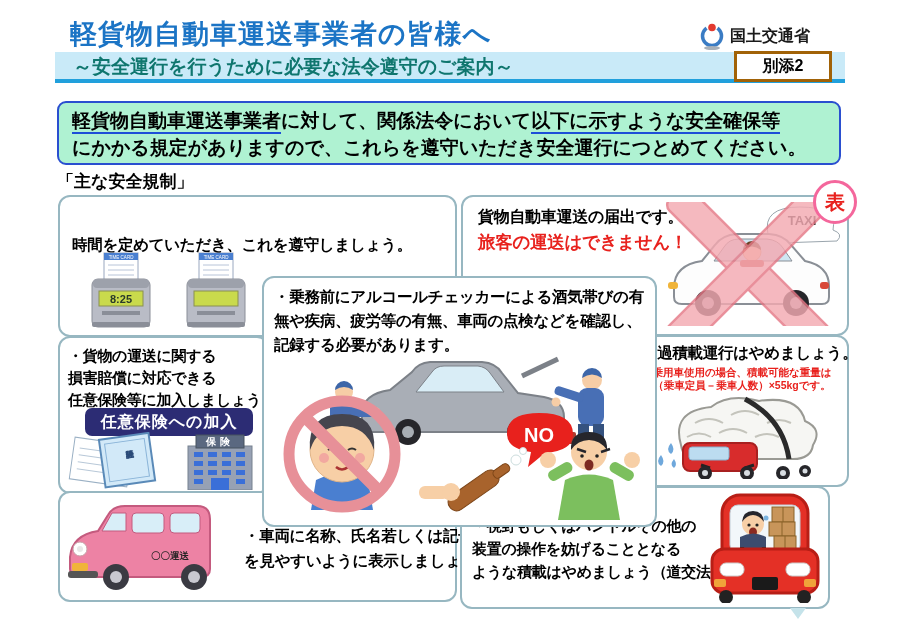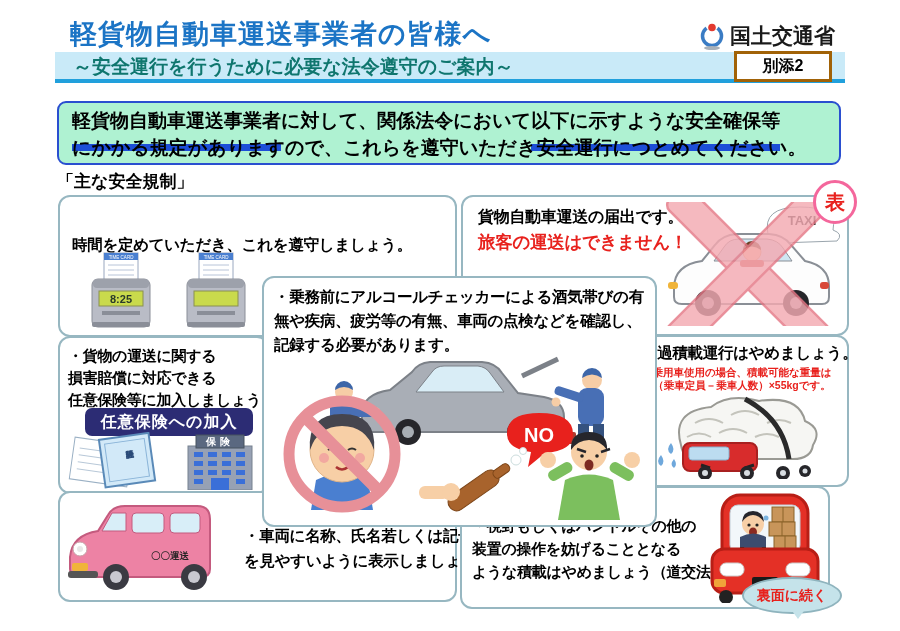--- a/index.html
+++ b/index.html
@@ -7,31 +7,31 @@
         font-family:"Liberation Sans","DejaVu Sans",sans-serif;}
 
   
   #title{position:absolute;left:70px;top:16px;font-size:27px;font-weight:bold;
          color:#1b74c5;letter-spacing:1px;white-space:nowrap;}
   #band{position:absolute;left:55px;top:52px;width:790px;height:27px;background:#c9eaf8;}
   #subtitle{position:absolute;left:18px;top:2px;font-size:19px;font-weight:bold;
             color:#0f766e;white-space:nowrap;}
   #rule{position:absolute;left:55px;top:79px;width:790px;height:4px;background:#21a0dc;}
   #agency{position:absolute;left:699px;top:22px;display:flex;align-items:center;gap:5px;}
-  #agency-name{font-size:21px;font-weight:600;color:#1a1a1a;white-space:nowrap;}
+  #agency-name{font-size:16px;font-weight:600;color:#1a1a1a;white-space:nowrap;}
   #attachment{position:absolute;left:734px;top:51px;width:92px;height:25px;background:#fff;
               border:3px solid #a16207;display:flex;align-items:center;justify-content:center;
               font-size:16px;font-weight:bold;color:#000;z-index:6;}
 
   
   #notice{position:absolute;left:57px;top:101px;width:780px;height:60px;background:#aff2d2;
           border:2.5px solid #2a4fd0;border-radius:9px;z-index:1;}
   #notice-text{position:absolute;left:13px;top:4px;font-size:19px;font-weight:bold;
                color:#000;line-height:27px;white-space:nowrap;}
-  .u{border-bottom:7px solid #1d4ed8;padding-bottom:13px;}
+  .u{border-bottom:2px solid #1d4ed8;padding-bottom:1px;}
 
   #section-heading{position:absolute;left:57px;top:170px;font-size:17px;font-weight:bold;color:#000;}
 
   #side-marker{position:absolute;left:813px;top:180px;width:38px;height:38px;
                border:3px solid #f4679c;border-radius:50%;background:#fff;color:#e8211d;
                font-size:20px;font-weight:bold;display:flex;align-items:center;
                justify-content:center;z-index:9;}
 
   
   .panel{position:absolute;background:#fff;border:2.5px solid #97b7c1;border-radius:12px;}
@@ -365,16 +365,15 @@
       <rect x="14" y="72" width="24" height="13" rx="6" fill="#fff" stroke="#ccc"></rect>
       <rect x="80" y="72" width="24" height="13" rx="6" fill="#fff" stroke="#ccc"></rect>
       <rect x="8" y="88" width="12" height="8" rx="2" fill="#f0a43a"></rect>
       <rect x="98" y="88" width="12" height="8" rx="2" fill="#f0a43a"></rect>
       <rect x="46" y="86" width="26" height="13" rx="2" fill="#1a1a1a"></rect>
       <circle cx="20" cy="106" r="7" fill="#222"></circle>
         <circle cx="98" cy="106" r="7" fill="#222"></circle>
     </svg>
   </div>
 
-  <div id="bubble">裏面に続く</div>
   <div id="bubble-tail"></div>
 
 </div>
 
 </body></html>

